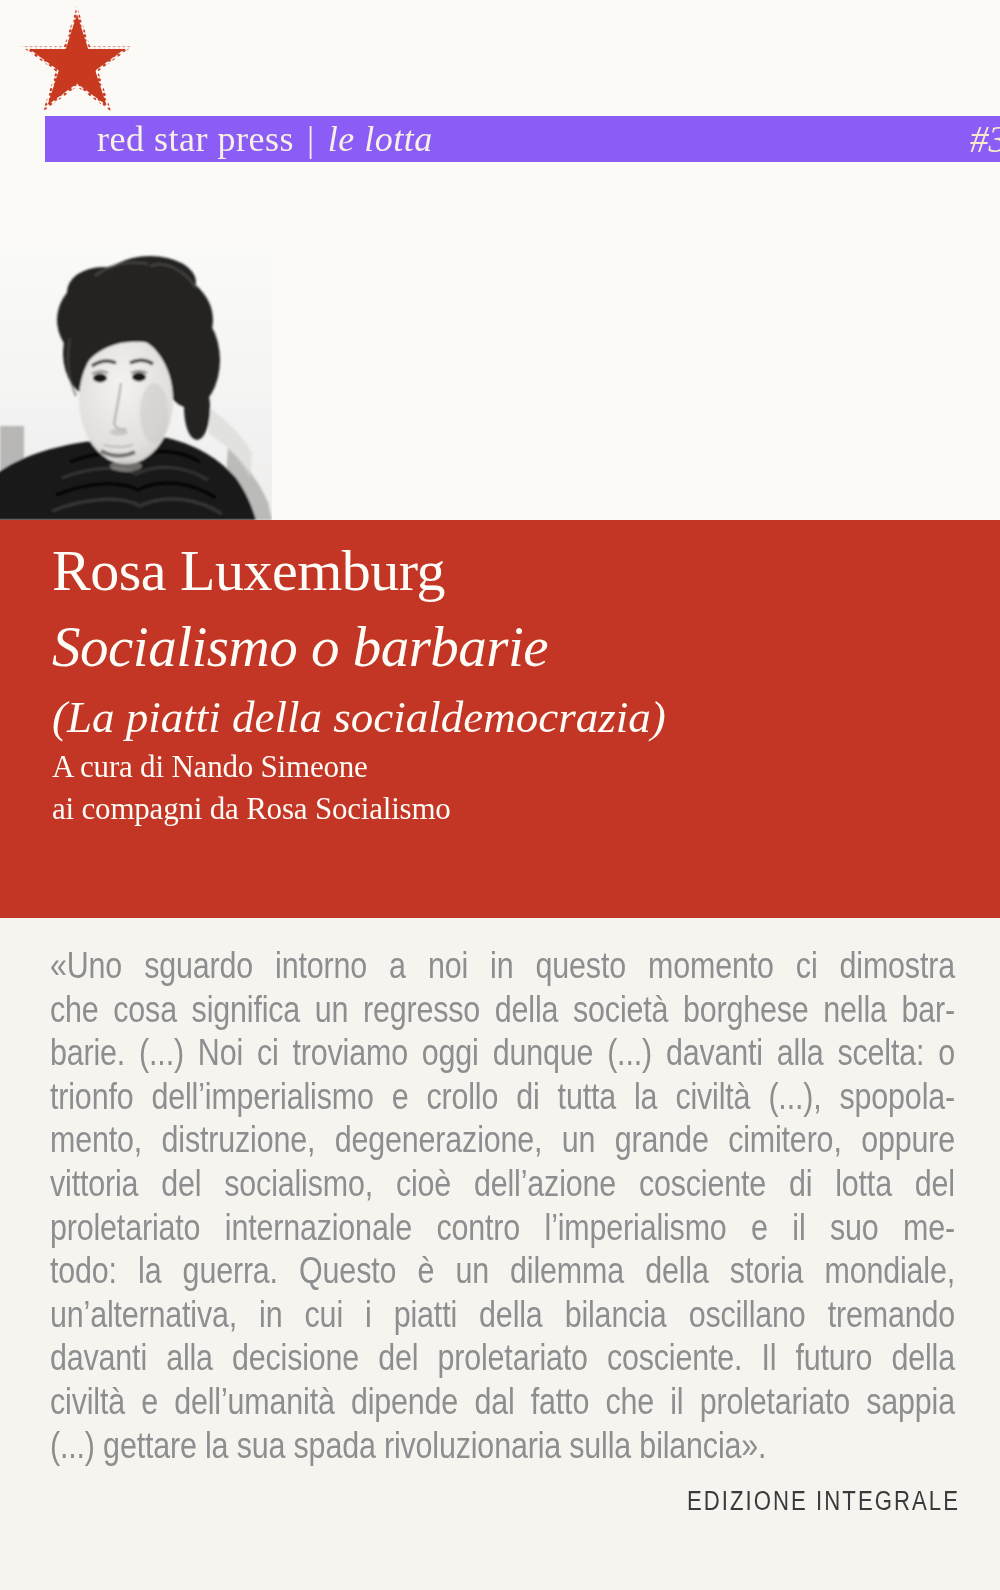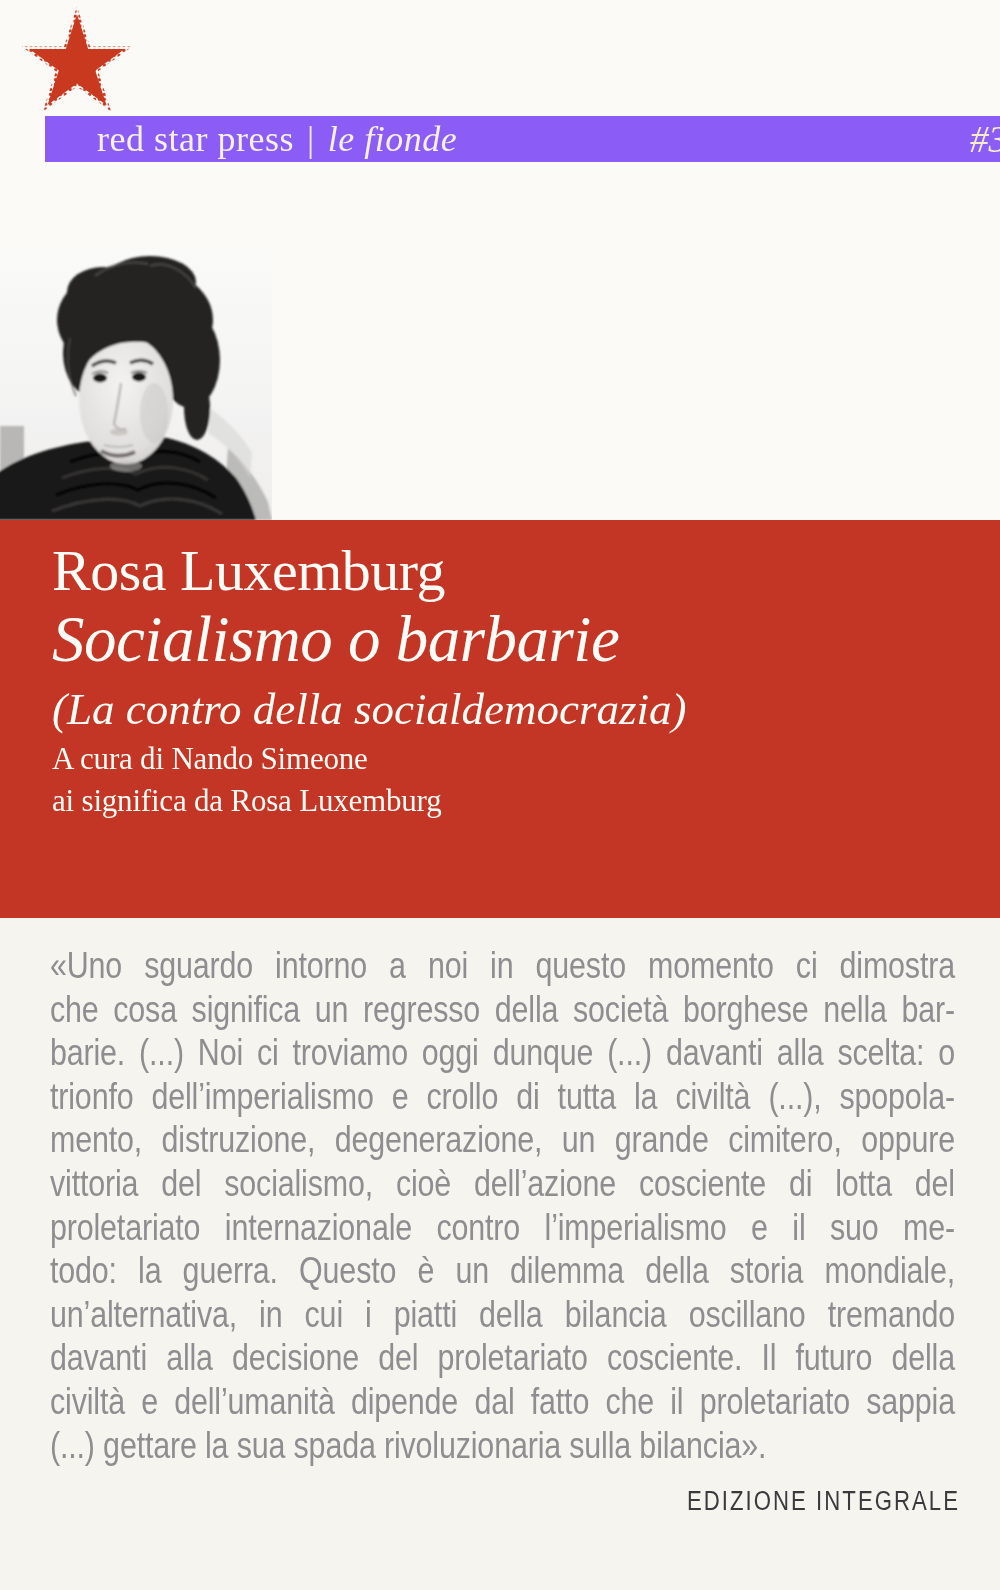--- a/index.html
+++ b/index.html
@@ -24,21 +24,21 @@
   .masthead-issue { font-style:italic; font-size:37px; color:#f4ecca; }
 
   .photo { position:absolute; left:0; top:248px; filter:grayscale(.85) contrast(1.04); }
 
   .title-block {
     position:absolute; left:0; top:520px; width:1000px; height:398px;
     background:#c33524; box-sizing:border-box; padding:0 40px 12px 52px;
     color:#fdfcf7;
   }
   .tb-author  { margin-top:20px; font-size:58px; line-height:62px; letter-spacing:-.5px; }
-  .tb-title   {  font-size:65px; line-height:74px; font-style:italic; letter-spacing:-.5px; }
+  .tb-title   { margin-top:8px;  font-size:57px; line-height:74px; font-style:italic; letter-spacing:-.5px; }
   .tb-subtitle{ margin-top:4px;  font-size:45px; line-height:58px; font-style:italic; }
   .tb-editor  { font-size:31px; line-height:42px; letter-spacing:-.2px; }
   .tb-note    { font-size:31px;  line-height:42px; letter-spacing:-.2px; }
 
   .quote {
     position:absolute; left:50px; top:944px; width:1100px;
     transform:scaleX(0.8227); transform-origin:0 0;
     font-family:"Liberation Sans", sans-serif;
     color:#8e8e90;
   }
@@ -66,21 +66,21 @@
       </pattern>
     </defs>
     <polygon points="50,2 61.2,36.6 97.6,36.6 68.2,57.9 79.4,92.5 50,71.1 20.6,92.5 31.8,57.9 2.4,36.6 38.8,36.6" fill="url(#ht)"></polygon>
     <polygon points="50,2 61.2,36.6 97.6,36.6 68.2,57.9 79.4,92.5 50,71.1 20.6,92.5 31.8,57.9 2.4,36.6 38.8,36.6" fill="#c8391f" transform="translate(50 52) scale(0.86) translate(-50 -52)"></polygon>
   </svg>
 
   <div class="masthead">
     <div class="masthead-left">
       <span>red star press</span>
       <span class="masthead-sep">|</span>
-      <span class="masthead-series">le fionde</span>
+      <span class="masthead-series">le lotta</span>
     </div>
     <div class="masthead-issue">#3</div>
   </div>
 
   <svg class="photo" width="272" height="272" viewBox="0 0 272 272">
     <defs>
       <linearGradient id="pbg" x1="0" y1="0" x2="0" y2="1">
         <stop offset="0" stop-color="#f7f5f1"></stop>
           <stop offset="1" stop-color="#eceae4"></stop>
       </linearGradient>
@@ -139,23 +139,23 @@
       <path d="M104,197 q15,4 29,0" stroke="#b99d8a" stroke-width="2" fill="none" opacity="0.6"></path>
 
       <ellipse cx="154" cy="165" rx="14" ry="30" fill="#cfc0ae" opacity="0.45"></ellipse>
       <ellipse cx="126" cy="218" rx="16" ry="6" fill="#c9bba9" opacity="0.5"></ellipse>
     </g>
   </svg>
 
   <div class="title-block">
     <div class="tb-author">Rosa Luxemburg</div>
     <div class="tb-title">Socialismo o barbarie</div>
-    <div class="tb-subtitle">(La contro della socialdemocrazia)</div>
+    <div class="tb-subtitle">(La piatti della socialdemocrazia)</div>
     <div class="tb-editor">A cura di Nando Simeone</div>
-    <div class="tb-note">ai significa da Rosa Luxemburg</div>
+    <div class="tb-note">ai compagni da Rosa Socialismo</div>
   </div>
 
   <div class="quote">
     <div class="ql">«Uno sguardo intorno a noi in questo momento ci dimostra</div>
     <div class="ql">che cosa significa un regresso della società borghese nella bar-</div>
     <div class="ql">barie. (...) Noi ci troviamo oggi dunque (...) davanti alla scelta: o</div>
     <div class="ql">trionfo dell’imperialismo e crollo di tutta la civiltà (...), spopola-</div>
     <div class="ql">mento, distruzione, degenerazione, un grande cimitero, oppure</div>
     <div class="ql">vittoria del socialismo, cioè dell’azione cosciente di lotta del</div>
     <div class="ql">proletariato internazionale contro l’imperialismo e il suo me-</div>

